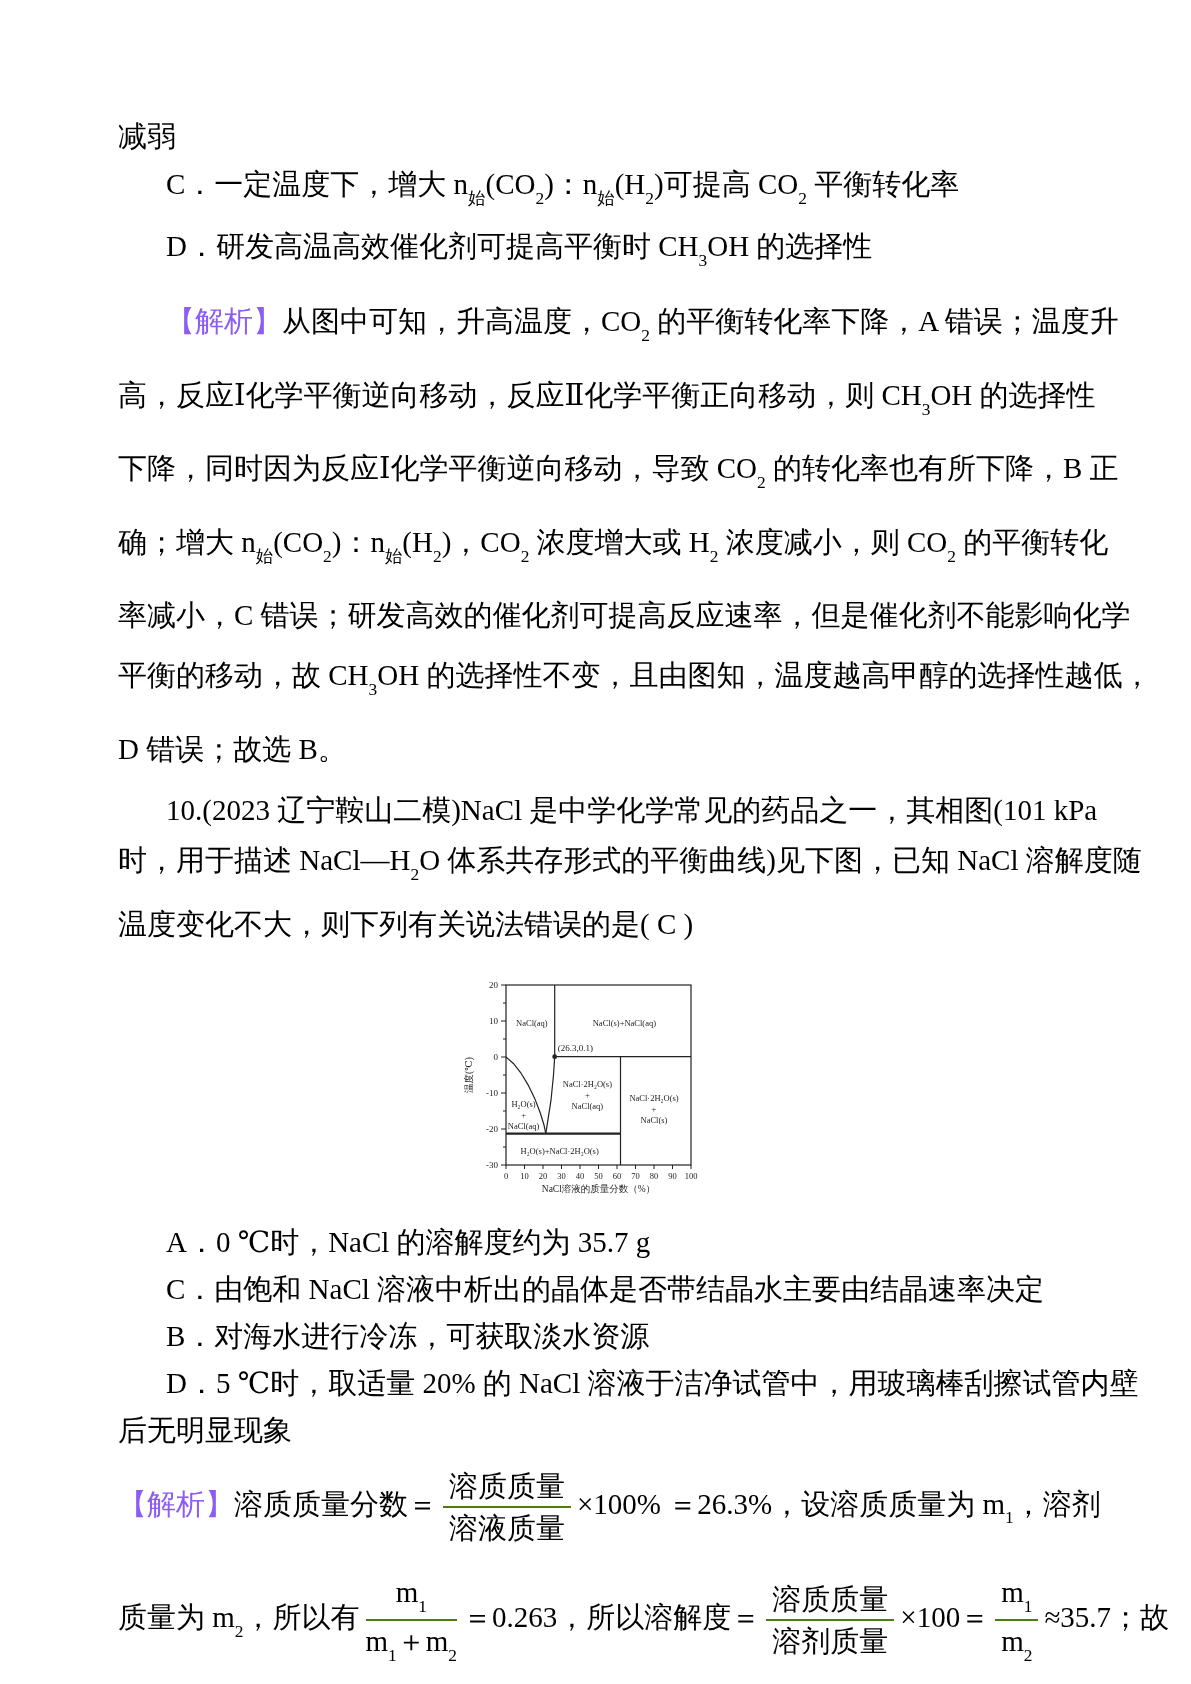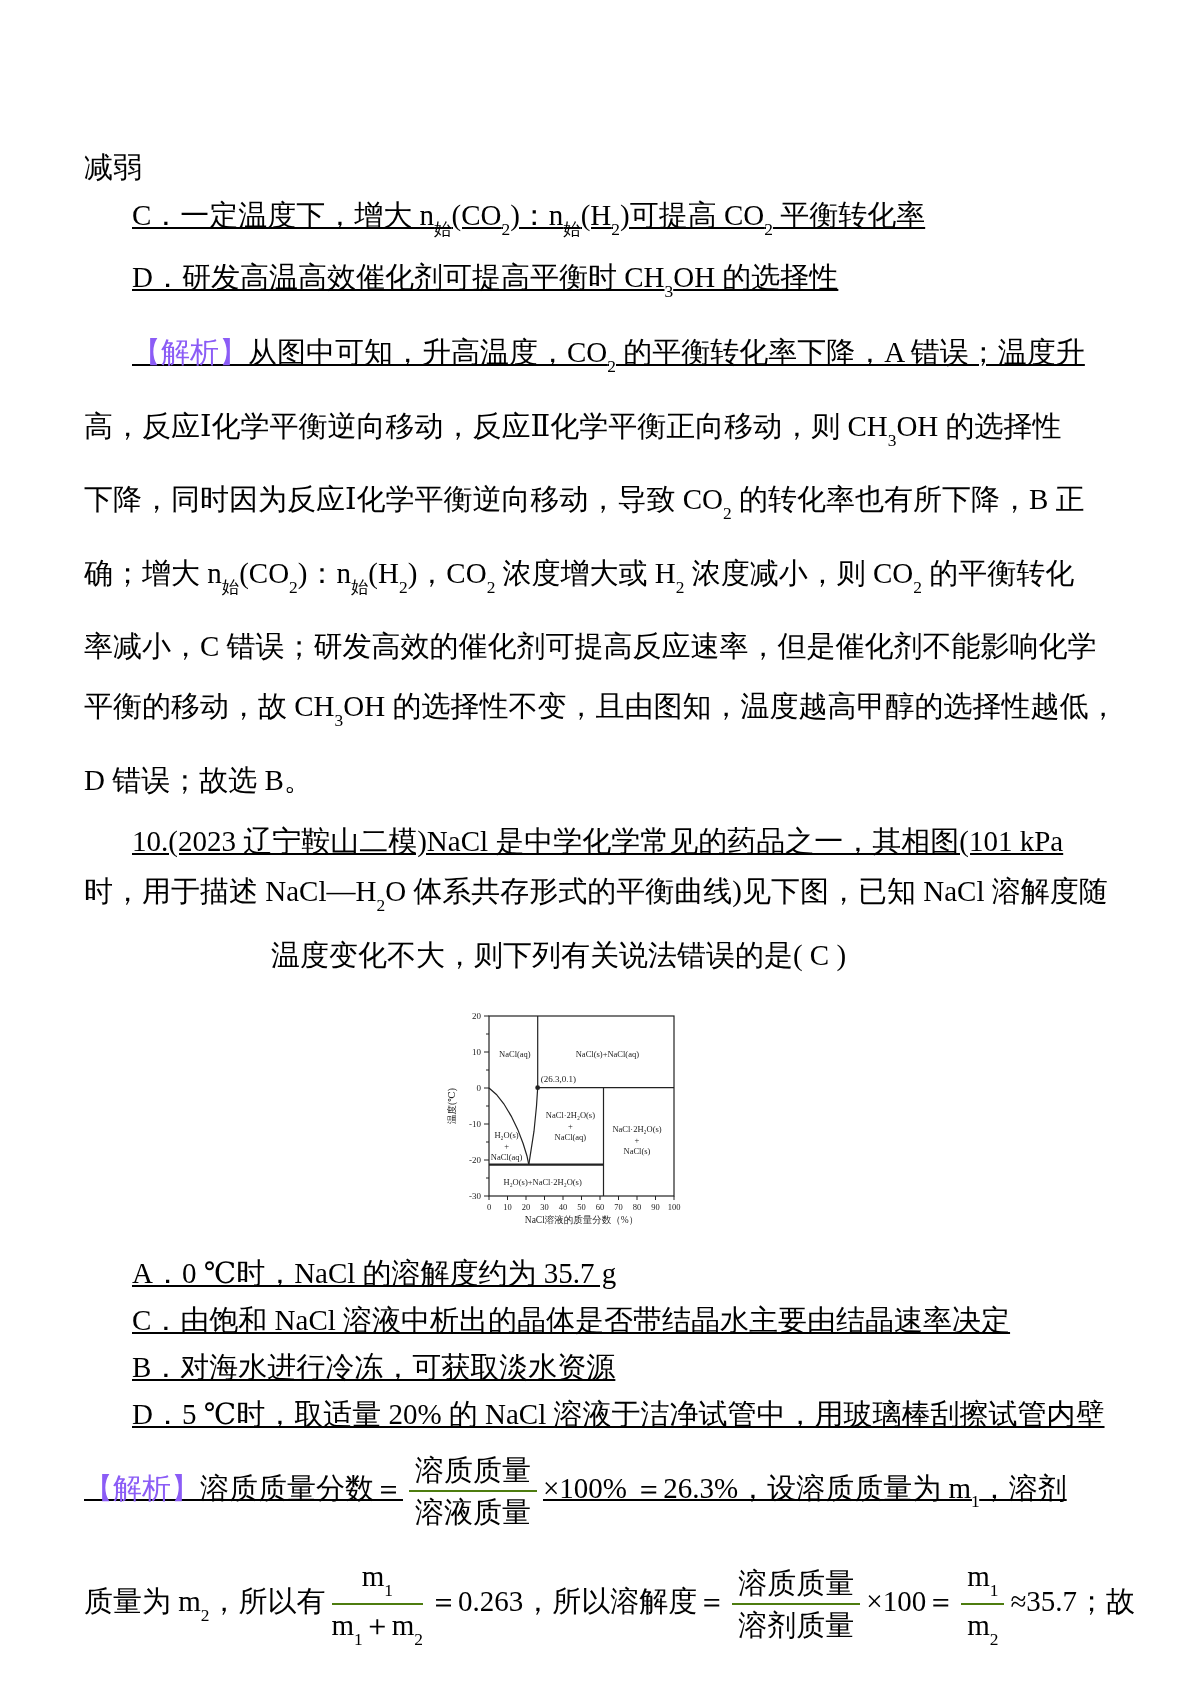--- a/index.html
+++ b/index.html
@@ -1,26 +1,26 @@
 <!DOCTYPE html>
 <html><head>
 <meta charset="utf-8">
 <style>
   html,body{margin:0;padding:0;background:#ffffff;}
   body{
     width:1191px;height:1684px;overflow:hidden;position:relative;
     font-family:"Liberation Serif","DejaVu Serif",serif;
     color:#000;
   }
-  .page{padding:112px 158px 0 84px;margin-top:31px;}
+  .page{padding:112px 158px 0 118px;}
   .tline{font-size:29px;line-height:48px;white-space:nowrap;}
   .para1 .tline{line-height:60px;}
-  .q10 .tline{line-height:50px;text-align:center;}
+  .q10 .tline{line-height:50px;}
   .opts .tline{line-height:47px;}
-  .indent{padding-left:48px;text-decoration:underline;}
+  .indent{padding-left:48px;}
   .sub{font-size:0.6em;vertical-align:-0.55em;letter-spacing:0;}
   .blue{color:#8b5cf6;}
   .frac{display:inline-block;vertical-align:middle;text-align:center;margin:0 6px;line-height:1.25;}
   .frac .num{display:block;border-bottom:2px solid #4d7c0f;padding:0 6px 2px;}
   .frac .den{display:block;padding-top:2px;}
   .formula .tline{white-space:nowrap;padding:14px 0;line-height:1.2;}
   .chart-wrap{width:300px;margin:16px auto 0 auto;}
   .gap8{height:8px;} .gap6{height:6px;} .gap10{height:10px;}
   svg text{font-family:"Liberation Serif","DejaVu Serif",serif;}
 </style>
@@ -117,20 +117,21 @@
         <text x="133.65" y="188.6" font-size="8.5" text-anchor="middle" fill="#222222">H₂O(s)+NaCl·2H₂O(s)</text>
       </svg>
   </div>
 
   <div class="gap10"></div>
   <div class="opts">
     <div class="tline indent"><span class="txt">A．0 ℃时，NaCl 的溶解度约为 35.7 g</span></div>
     <div class="tline indent"><span class="txt">C．由饱和 NaCl 溶液中析出的晶体是否带结晶水主要由结晶速率决定</span></div>
     <div class="tline indent"><span class="txt">B．对海水进行冷冻，可获取淡水资源</span></div>
     <div class="tline indent"><span class="txt">D．5 ℃时，取适量 20% 的 NaCl 溶液于洁净试管中，用玻璃棒刮擦试管内壁</span></div>
+    <div class="tline"><span class="txt">后无明显现象</span></div>
   </div>
 
   <div class="formula">
     <div class="tline indent"><span class="blue">【解析】</span><span class="txt">溶质质量分数＝</span><span class="frac"><span class="num"><span class="txt">溶质质量</span></span><span class="den"><span class="txt">溶液质量</span></span></span><span class="txt">×100% ＝26.3%，设溶质质量为 m</span><span class="sub">1</span><span class="txt">，溶剂</span></div>
     <div class="tline"><span class="txt">质量为 m</span><span class="sub">2</span><span class="txt">，所以有</span><span class="frac"><span class="num"><span class="txt">m</span><span class="sub">1</span></span><span class="den"><span class="txt">m</span><span class="sub">1</span><span class="txt">＋m</span><span class="sub">2</span></span></span><span class="txt">＝0.263，所以溶解度＝</span><span class="frac"><span class="num"><span class="txt">溶质质量</span></span><span class="den"><span class="txt">溶剂质量</span></span></span><span class="txt">×100＝</span><span class="frac"><span class="num"><span class="txt">m</span><span class="sub">1</span></span><span class="den"><span class="txt">m</span><span class="sub">2</span></span></span><span class="txt">≈35.7；故</span></div>
   </div>
 
 </div>
 
 </body></html>

